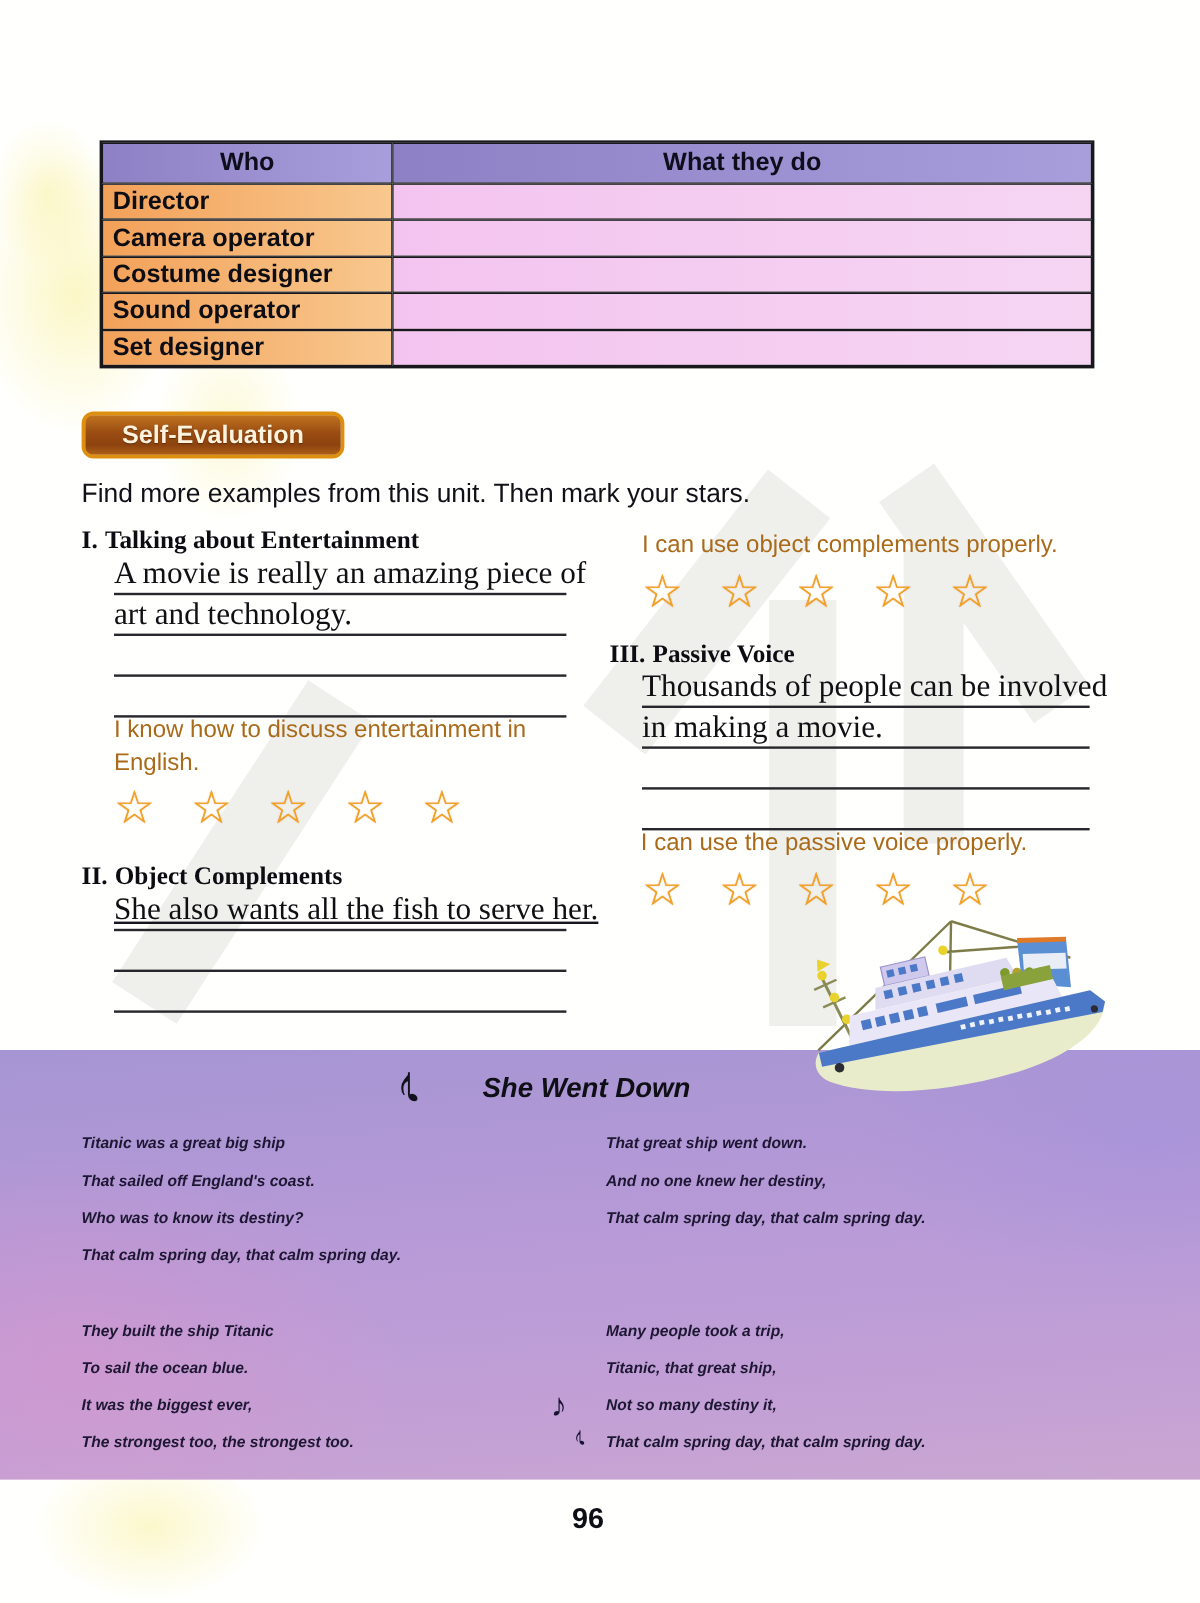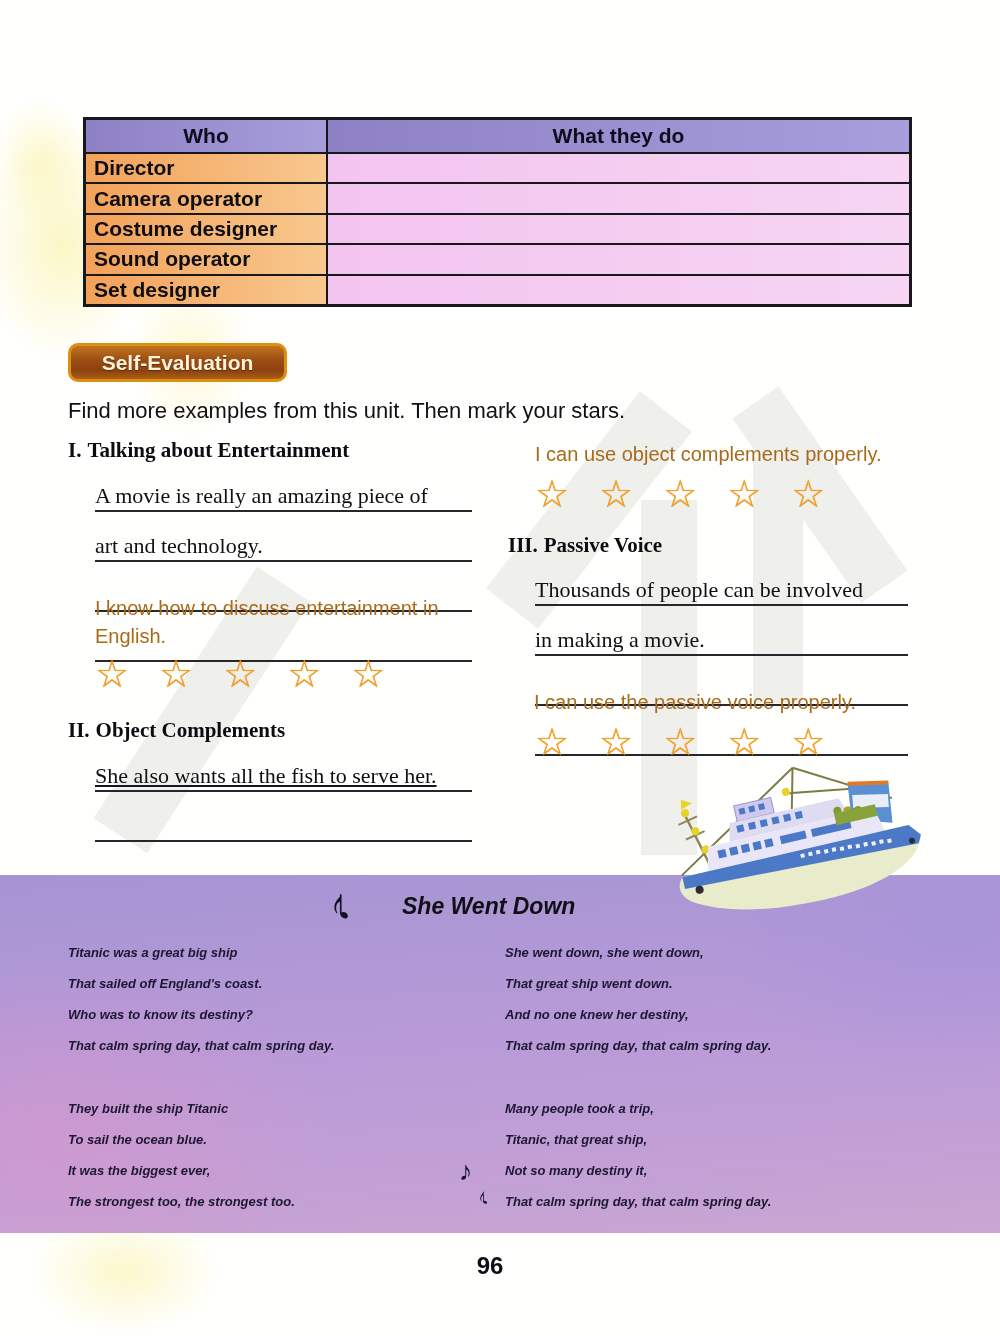--- a/index.html
+++ b/index.html
@@ -28,22 +28,22 @@
          background:linear-gradient(180deg,#c0741f 0%,#9a4c12 45%,#8d430f 75%,#ad5f17 100%);
          border:3px solid #dd8f10;border-radius:10px;box-sizing:border-box;
          display:flex;align-items:center;justify-content:center;
          color:#fdf3dd;font-weight:bold;font-size:21px;text-shadow:0 1px 1px #5e2d05;}
   .intro{position:absolute;left:68px;top:398px;font-size:22px;color:#101018;z-index:1;}
   .sec-title{position:absolute;z-index:1;font-family:"Liberation Serif",serif;
              font-weight:bold;font-size:21px;color:#0c0c12;white-space:nowrap;}
   .sec-title .num{display:inline-block;margin-right:6px;}
   .ex-block{position:absolute;z-index:1;}
   .ex-line{height:31px;border-bottom:2px solid #26262c;
-           font-family:"Liberation Serif",serif;font-size:22px;color:#101014;
-           display:flex;align-items:flex-end;padding-bottom:1px;white-space:nowrap;margin-top:16px;}
+           font-family:"Liberation Serif",serif;font-size:26px;color:#101014;
+           display:flex;align-items:flex-end;padding-bottom:1px;white-space:nowrap;}
   .statement{position:absolute;z-index:1;font-size:20px;line-height:28px;color:#a96a1a;white-space:nowrap;}
   .star-row{position:absolute;z-index:1;font-size:38px;letter-spacing:30px;color:#f2a31d;
             line-height:44px;text-shadow:0 0 1px #e07818;white-space:nowrap;}
 
   
   .song-bg{position:absolute;left:0;top:875px;width:1000px;height:358px;z-index:1;
     background:
       radial-gradient(420px 260px at 6% 72%, rgba(231,146,198,.38), transparent 65%),
       radial-gradient(380px 220px at 96% 20%, rgba(150,140,225,.30), transparent 65%),
       linear-gradient(176deg,#a695d3 0%,#b298d6 30%,#bb9cd7 55%,#c3a0d5 80%,#c9a7d1 100%);}
@@ -213,21 +213,20 @@
   <div class="note-sm1">♪</div>
   <div class="note-sm2">♪</div>
 
   <div class="verse" style="left:68px;top:937px;">
     <div class="lyr">Titanic was a great big ship</div>
     <div class="lyr">That sailed off England's coast.</div>
     <div class="lyr">Who was to know its destiny?</div>
     <div class="lyr">That calm spring day, that calm spring day.</div>
   </div>
   <div class="verse" style="left:505px;top:937px;">
-    <div class="lyr">She went down, she went down,</div>
     <div class="lyr">That great ship went down.</div>
     <div class="lyr">And no one knew her destiny,</div>
     <div class="lyr">That calm spring day, that calm spring day.</div>
   </div>
   <div class="verse" style="left:68px;top:1093px;">
     <div class="lyr">They built the ship Titanic</div>
     <div class="lyr">To sail the ocean blue.</div>
     <div class="lyr">It was the biggest ever,</div>
     <div class="lyr">The strongest too, the strongest too.</div>
   </div>

